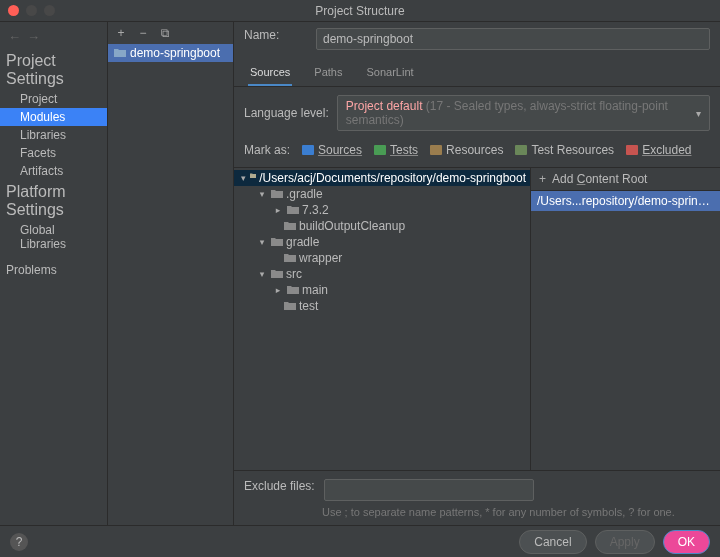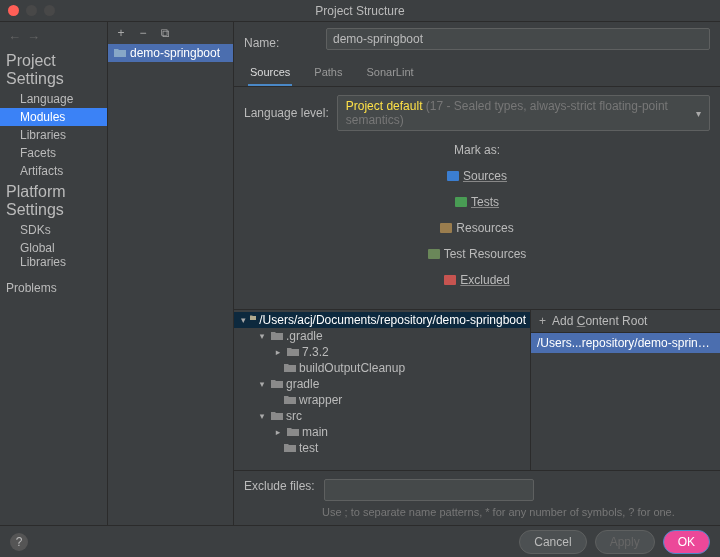--- a/index.html
+++ b/index.html
@@ -18,32 +18,32 @@
 .navhdr { color: #bbb; padding: 3px 6px 2px; font-size: 16px; }
 .navitem { color: #bbb; padding: 2px 6px 2px 20px; cursor: pointer; font-size: 12px; }
 .navitem.sel { background: #3b82f6; color: #fff; }
 .midcol { width: 126px; background: #3c3f41; border-right: 1px solid #2b2b2b; display: flex; flex-direction: column; }
 .midtool { display: flex; gap: 8px; padding: 4px 6px; align-items: center; color: #aaa; }
 .midtool span { width: 14px; text-align: center; cursor: pointer; }
 .moditem { background: #4b6eaf; color: #fff; padding: 2px 6px; display: flex; align-items: center; gap: 4px; }
 .folder-ico { width: 12px; height: 10px; display: inline-block; }
 .folder-ico svg { display: block; }
 .content { flex: 1; display: flex; flex-direction: column; background: #3c3f41; min-width: 0; }
-.row { display: flex; align-items: flex-end; padding: 6px 10px; gap: 10px; }
+.row { display: flex; align-items: flex-start; padding: 6px 10px; }
 .lbl { color: #bbb; min-width: 72px; }
 input[type=text] { background: #45494a; border: 1px solid #5e6060; color: #bbb; padding: 3px 6px; flex: 1; font-size: 12px; border-radius: 2px; }
 .tabs { display: flex; gap: 20px; padding: 6px 14px 0; border-bottom: 1px solid #2b2b2b; }
 .tab { color: #999; padding: 4px 2px 6px; cursor: pointer; font-size: 11px; }
 .tab.sel { color: #ddd; border-bottom: 2px solid #4a88c7; }
 .langrow { display: flex; align-items: center; padding: 8px 10px; gap: 8px; }
 .select { flex: 1; background: #45494a; border: 1px solid #5e6060; border-radius: 2px; padding: 3px 8px; display: flex; align-items: center; justify-content: space-between; cursor: pointer; }
-.select .val { color: #fde047; }
+.select .val { color: #fca5a5; }
 .select .hint { color: #777; }
 .select .chev { color: #aaa; font-size: 10px; }
-.markrow { display: flex; align-items: center; padding: 4px 10px 22px; gap: 12px; border-bottom: 1px solid #2b2b2b; flex-wrap: nowrap; flex-direction: column; }
+.markrow { display: flex; align-items: center; padding: 4px 10px 10px; gap: 12px; border-bottom: 1px solid #2b2b2b; flex-wrap: nowrap; }
 .mark { display: flex; align-items: center; gap: 4px; cursor: pointer; font-size: 11px; }
 .mico { width: 12px; height: 10px; border-radius: 1px; display: inline-block; }
 .treearea { flex: 1; display: flex; min-height: 0; border-bottom: 1px solid #2b2b2b; }
 .tree { flex: 1; overflow: auto; padding: 2px 0; }
 .tnode { display: flex; align-items: center; padding: 1px 4px; gap: 3px; white-space: nowrap; }
 .tnode.sel { background: #0d293e; color: #fff; }
 .tchev { width: 12px; text-align: center; color: #aaa; font-size: 9px; cursor: pointer; }
 .rootside { width: 190px; border-left: 1px solid #2b2b2b; display: flex; flex-direction: column; }
 .addroot { padding: 4px 8px; display: flex; align-items: center; gap: 6px; cursor: pointer; border-bottom: 1px solid #2b2b2b; }
 .addroot .plus { color: #aaa; }
@@ -72,27 +72,26 @@
 </div>
 
 <div class="main">
 
   <div class="leftnav">
     <div class="navarrows">
       <span>←</span>
       <span>→</span>
     </div>
     <div class="navhdr">Project Settings</div>
-    <div class="navitem">Language</div>
+    <div class="navitem">Project</div>
     <div class="navitem sel">Modules</div>
     <div class="navitem">Libraries</div>
     <div class="navitem">Facets</div>
     <div class="navitem">Artifacts</div>
     <div class="navhdr">Platform Settings</div>
-    <div class="navitem">SDKs</div>
     <div class="navitem">Global Libraries</div>
     <div style="height:8px"></div>
     <div class="navitem" style="padding-left:6px">Problems</div>
   </div>
 
   <div class="midcol">
     <div class="midtool">
       <span>+</span>
       <span>−</span>
       <span>⧉</span>

